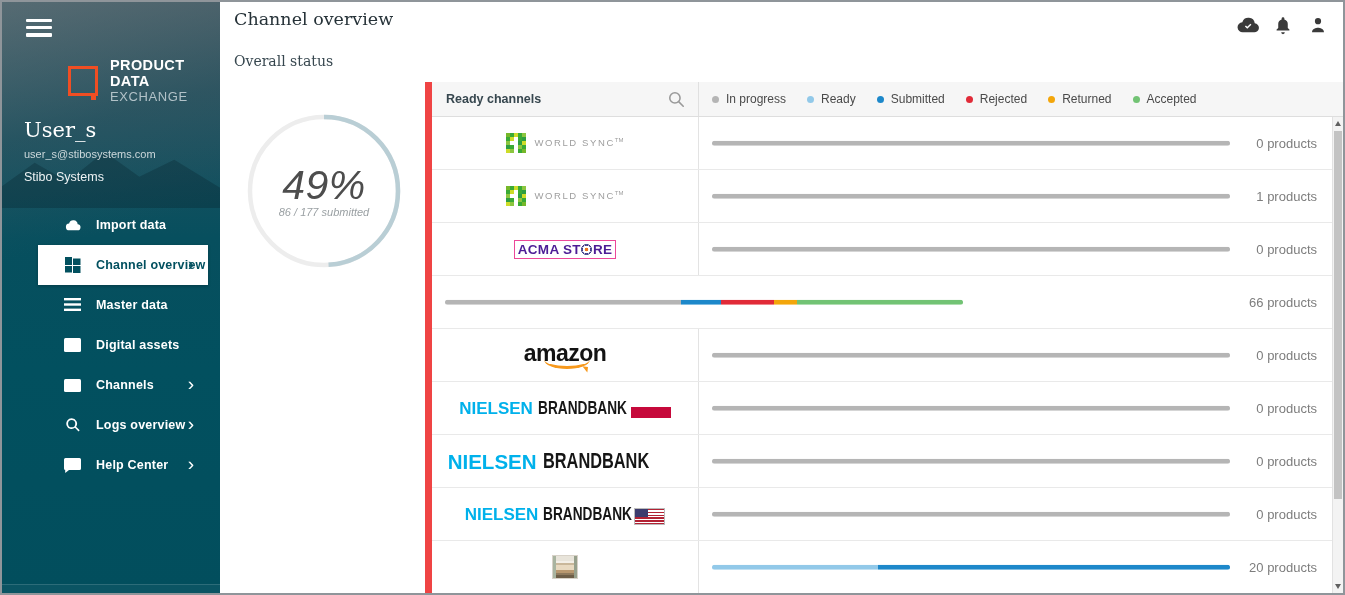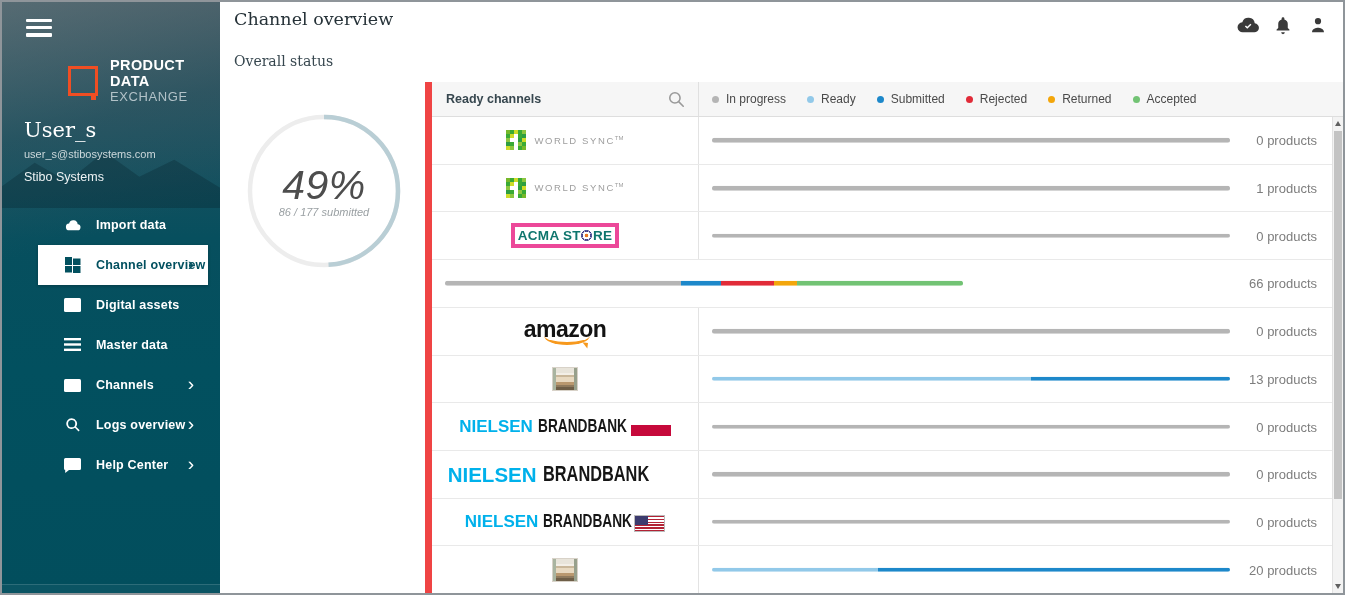--- a/index.html
+++ b/index.html
@@ -79,21 +79,21 @@
   .vs-up{ top:0; } .vs-down{ bottom:0; }
   .tri-up{ width:0; height:0; border-left:3.5px solid transparent; border-right:3.5px solid transparent; border-bottom:5px solid #606060; }
   .tri-down{ width:0; height:0; border-left:3.5px solid transparent; border-right:3.5px solid transparent; border-top:5px solid #606060; }
   .vs-thumb{ position:absolute; left:1px; right:1px; top:14px; height:368px; background:#c3c3c3; cursor:grab; }
 
   
   .ws{ display:flex; align-items:center; }
   .ws-grid{ width:20px; height:20px; display:grid; grid-template-columns:repeat(5,1fr); grid-template-rows:repeat(5,1fr); }
   .ws-text{ margin-left:8px; font-size:9.5px; letter-spacing:1.6px; color:#9e9e9e; }
   .ws-text sup{ font-size:6px; letter-spacing:0; }
-  .acma{ font-size:13.5px; font-weight:700; color:#0f766e; letter-spacing:.3px; display:flex; align-items:center; background:#fff; border:4px solid #ec4899; padding:1px 3px; }
+  .acma{ font-size:13.5px; font-weight:700; color:#4c1d95; letter-spacing:.3px; display:flex; align-items:center; background:#fff; border:1px solid #ec4899; padding:1px 3px; }
   .acma-o{ width:11px; height:11px; border-radius:50%; border:1.5px solid #26237a; margin:0 .5px;
     background:radial-gradient(circle, #e87722 28%, #ffffff 32%, #ffffff 58%, #26237a 64%, #ffffff 70%); }
   .acme{ display:flex; align-items:center; }
   .acme-bars{ display:flex; align-items:center; gap:2.5px; margin-right:12px; }
   .acme-bars i{ display:block; width:3.5px; background:#e8232b; border-radius:2px; }
   .acme-text{ font-size:11.5px; font-weight:600; letter-spacing:5px; color:#1a1a1a; }
   .amz{ display:flex; flex-direction:column; align-items:center; }
   .amz-word{ font-size:23px; font-weight:700; color:#131313; letter-spacing:-.5px; line-height:1; }
   .amz-swoosh{ position:relative; width:46px; height:11px; margin-top:-7px; margin-left:4px;
     border-bottom:3px solid #f7991d; border-radius:0 0 55% 55% / 0 0 95% 95%; }
@@ -155,36 +155,36 @@
               <rect x="0" y="9.5" width="6.5" height="5.5"></rect>
               <rect x="8.5" y="9.5" width="6.5" height="6.5"></rect>
             </svg>
           </span>
           <span class="nlabel">Channel overview</span>
           <span class="chev">›</span>
         </div>
         <div class="nav-item">
           <span class="nico">
             <svg width="17" height="14" viewBox="0 0 17 14">
+              <rect x="0" y="0" width="17" height="2.4"></rect>
+              <rect x="0" y="5.3" width="17" height="2.4"></rect>
+              <rect x="0" y="10.6" width="17" height="2.4"></rect>
+            </svg>
+          </span>
+          <span class="nlabel">Master data</span>
+        </div>
+        <div class="nav-item">
+          <span class="nico">
+            <svg width="17" height="14" viewBox="0 0 17 14">
               <rect x="0" y="0" width="17" height="14" rx="1.5"></rect>
               <path fill="#02505f" d="M2 11.5 6 6l3.2 4 2.3-2.5 3.5 4z" class="cut"></path>
               <circle fill="#02505f" cx="5" cy="3.8" r="1.3" class="cut"></circle>
             </svg>
           </span>
           <span class="nlabel">Digital assets</span>
-        </div>
-        <div class="nav-item">
-          <span class="nico">
-            <svg width="17" height="14" viewBox="0 0 17 14">
-              <rect x="0" y="0" width="17" height="2.4"></rect>
-              <rect x="0" y="5.3" width="17" height="2.4"></rect>
-              <rect x="0" y="10.6" width="17" height="2.4"></rect>
-            </svg>
-          </span>
-          <span class="nlabel">Master data</span>
         </div>
         <div class="nav-item">
           <span class="nico">
             <svg width="17" height="13" viewBox="0 0 17 13">
               <rect x="0" y="0" width="17" height="13" rx="1.5"></rect>
               <rect fill="#02505f" x="1.5" y="3" width="14" height="2.2" class="cut"></rect>
             </svg>
           </span>
           <span class="nlabel">Channels</span>
           <span class="chev">›</span>
@@ -412,32 +412,20 @@
                   </div>
                 </div>
     <div class="status-cell">
       <div class="bar">
                     <div class="seg" style="width: 100%; background: rgb(181, 181, 181);"></div>
                   </div>
       <div class="count">0 products</div>
     </div>
   </div>
 
-  <div class="row">
-    <div class="logo-cell">
-                  <div class="photo-tile"></div>
-                </div>
-    <div class="status-cell">
-      <div class="bar">
-                    <div class="seg" style="width: 61.6%; background: rgb(146, 201, 233);"></div>
-                    <div class="seg" style="width: 38.4%; background: rgb(29, 136, 202);"></div>
-                  </div>
-      <div class="count">13 products</div>
-    </div>
-  </div>
 
   <div class="row">
     <div class="logo-cell">
                   <div class="nielsen small">
                     <span class="n1">NIELSEN</span>
                     <span class="n2">BRANDBANK</span>
                     <span class="flag-red"></span>
                   </div>
                 </div>
     <div class="status-cell">

